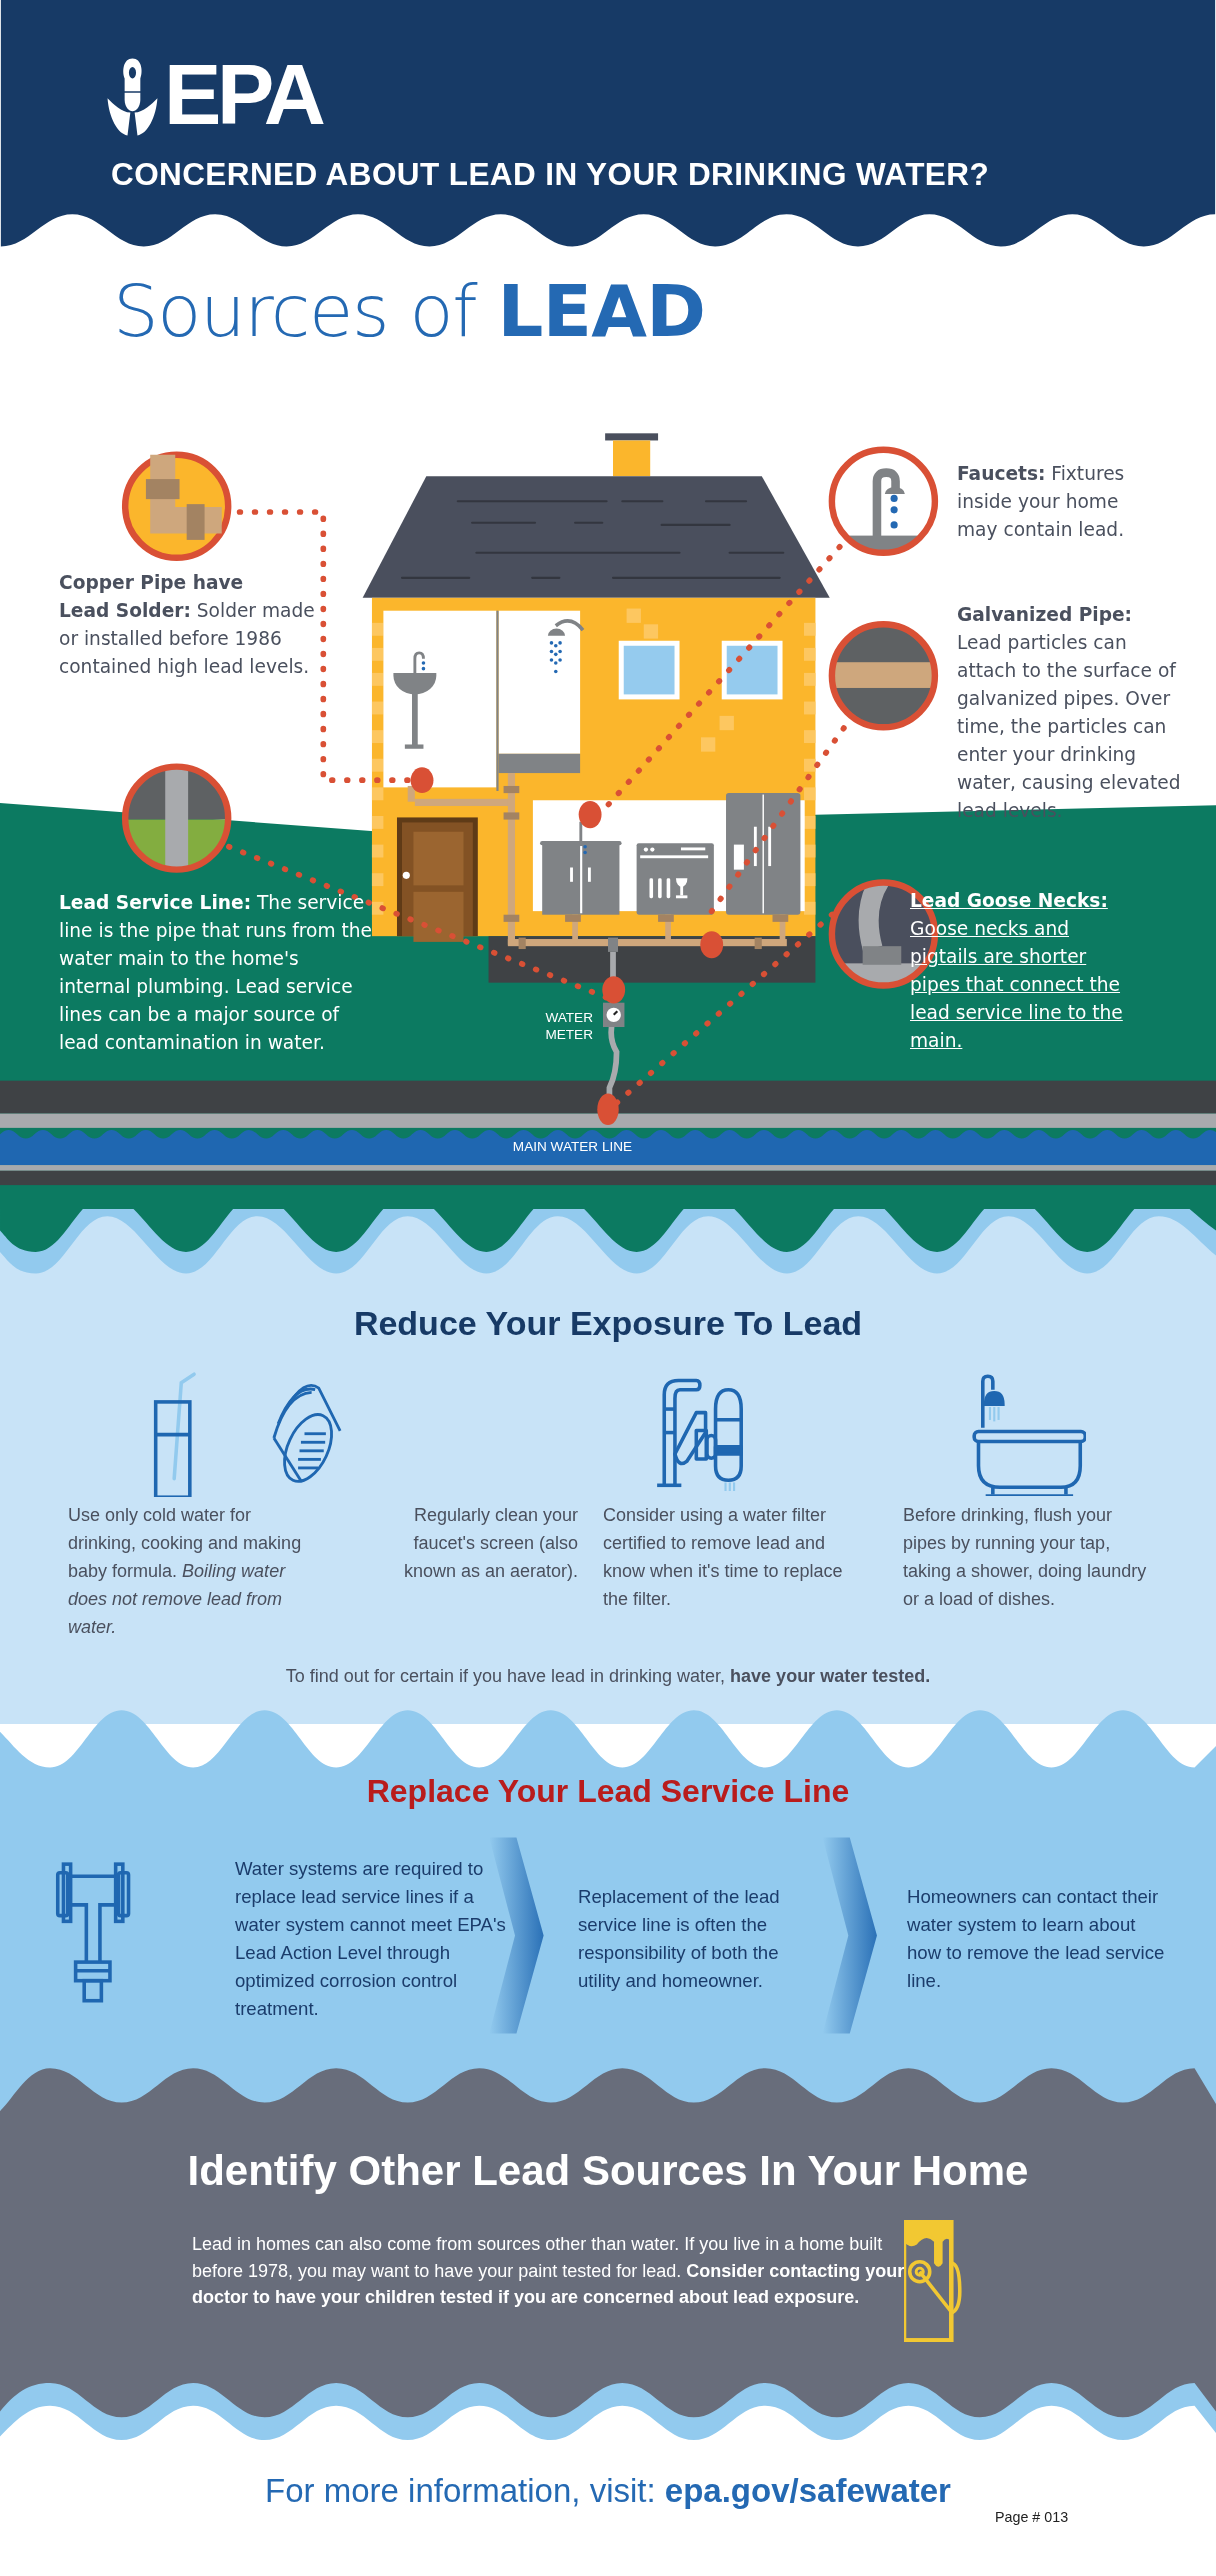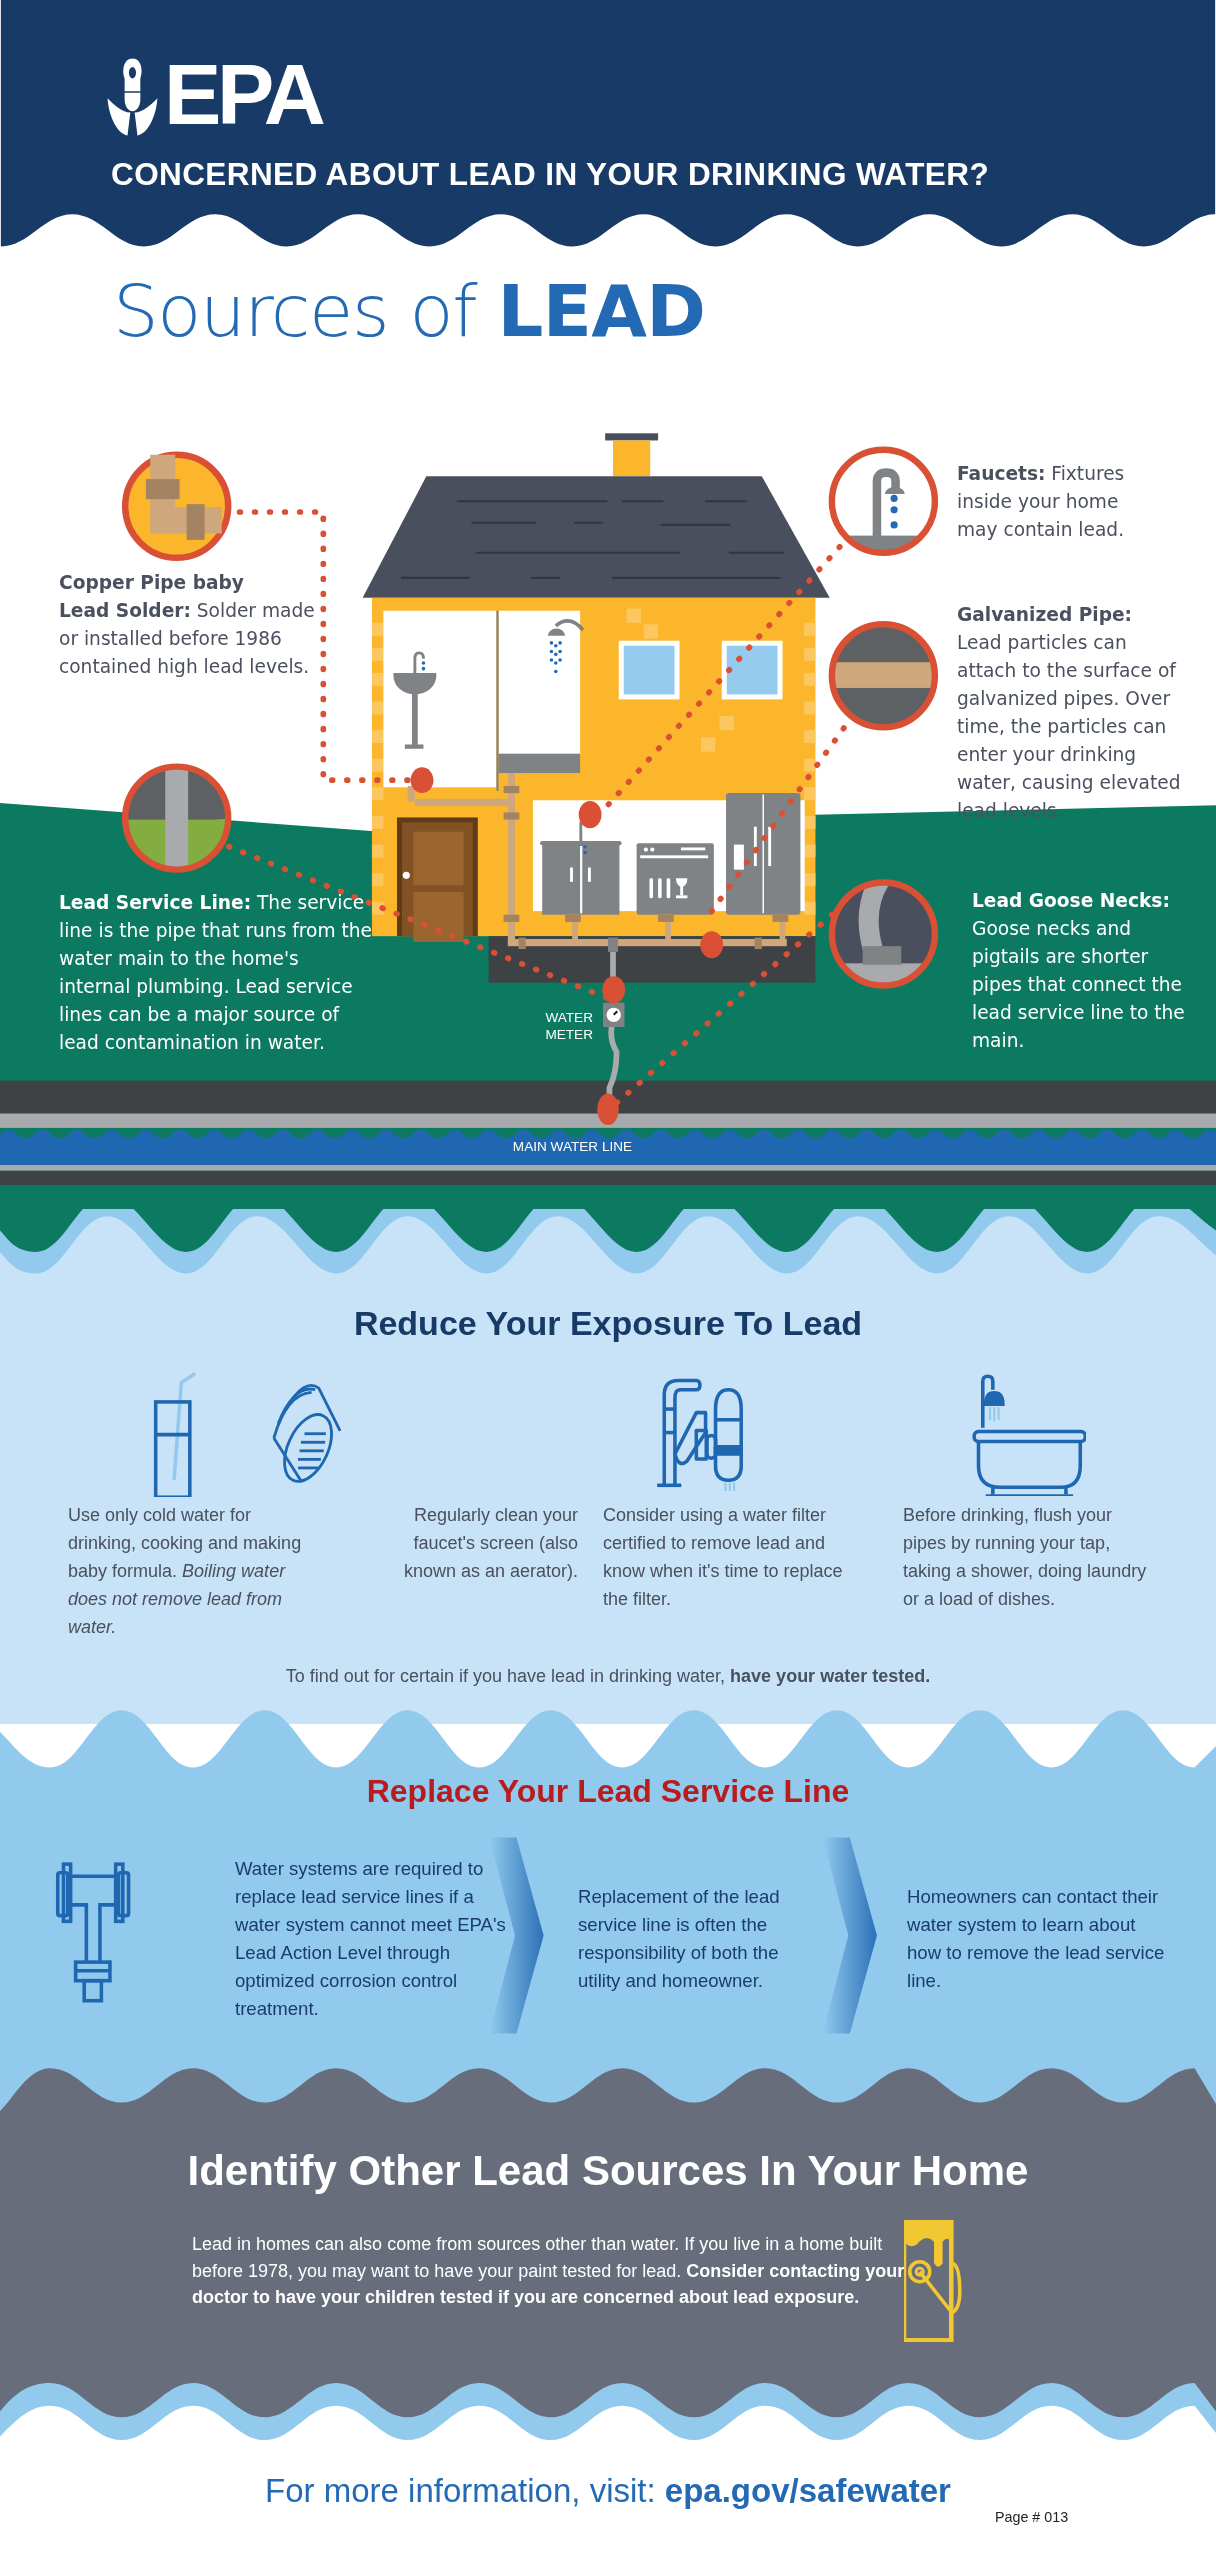--- a/index.html
+++ b/index.html
@@ -293,41 +293,41 @@
       <rect x="1160" y="1230" width="150" height="150" fill="#4a4f5d"></rect>
       <rect x="1160" y="1346" width="150" height="35" fill="#a8aaad"></rect>
       <path d="M1230 1230 Q1205 1270 1220 1325" stroke="#a8aaad" stroke-width="28" fill="none"></path>
       <rect x="1206" y="1322" width="54" height="26" fill="#808386"></rect>
     </g>
     <circle cx="1235" cy="1305" r="72" fill="none" stroke="#d95035" stroke-width="9"></circle>
   </g>
 </svg>
 
 <div class="callout" style="left:59px; top:569px; width:272px;">
-  <b>Copper Pipe baby</b><br>
+  <b>Copper Pipe have</b><br>
   <b>Lead Solder:</b>
   <span>Solder made or installed before 1986 contained high lead levels.</span>
 </div>
 
 <div class="callout light" style="left:59px; top:889px; width:315px;">
   <b>Lead Service Line:</b>
   <span>The service line is the pipe that runs from the water main to the home's internal plumbing. Lead service lines can be a major source of lead contamination in water.</span>
 </div>
 
 <div class="callout" style="left:957px; top:460px; width:179px;">
   <b>Faucets:</b>
   <span>Fixtures inside your home may contain lead.</span>
 </div>
 
 <div class="callout" style="left:957px; top:601px; width:229px;">
   <b>Galvanized Pipe:</b><br>
   <span>Lead particles can attach to the surface of galvanized pipes. Over time, the particles can enter your drinking water, causing elevated lead levels.</span>
 </div>
 
-<div class="callout light" style="left:972px; top:887px; width:215px;">
+<div class="callout light" style="left:910px; top:887px; width:215px;text-decoration:underline;">
   <b>Lead Goose Necks:</b><br>
   <span>Goose necks and pigtails are shorter pipes that connect the lead service line to the main.</span>
 </div>
 
 <div class="meter-label" style="left:501px; top:1010px; width:92px; font-size:13.6px; line-height:16.5px;">
   <div>WATER</div>
   <div>METER</div>
 </div>
 <div class="main-label" style="left:465px; top:1139px; width:215px; font-size:13.6px; text-align:center;">MAIN WATER LINE</div>
 

